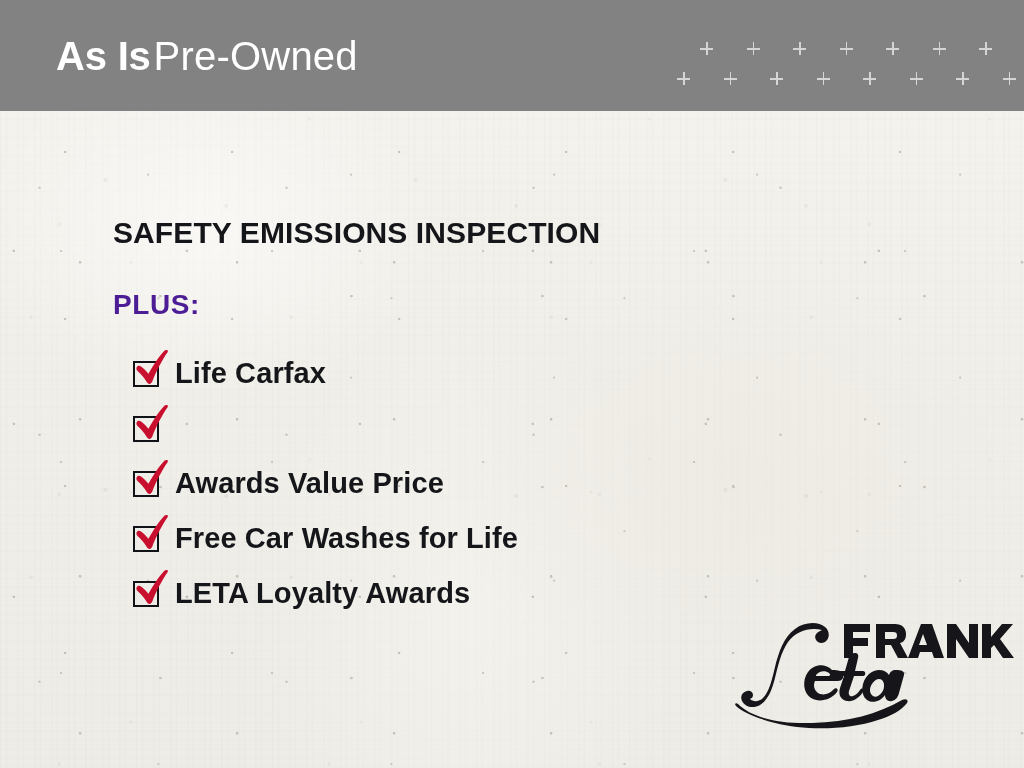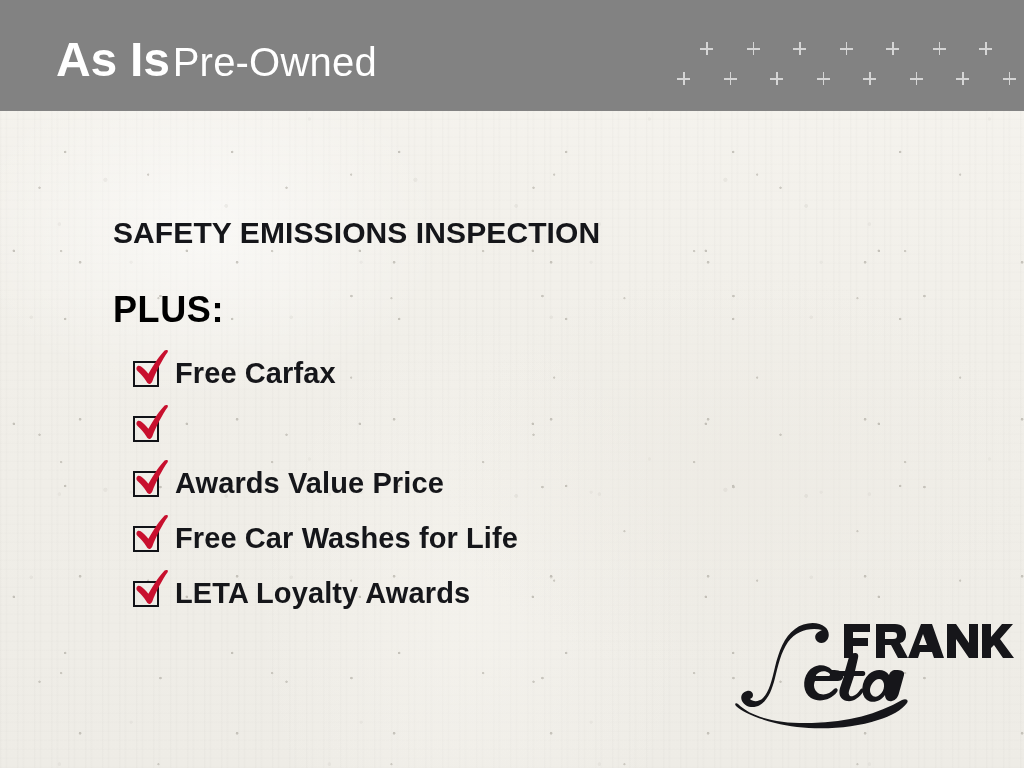--- a/index.html
+++ b/index.html
@@ -69,21 +69,21 @@
     background:#828282;
     z-index:5;
   }
   #header-title {
     position:absolute;
     left:56px; top:36px;
     white-space:nowrap;
     line-height:1;
   }
   #header-title .t-strong {
-    font-size:48px;
+    font-size:40px;
     font-weight:bold;
     color:#ffffff;
     letter-spacing:-.2px;
     text-align:right;
   }
   #header-title .t-light {
     font-size:40px;
     font-weight:300;
     color:#ffffff;
     letter-spacing:.2px;
@@ -116,23 +116,23 @@
     left:113px; top:105px;
     font-size:30px;
     font-weight:bold;
     color:#15161a;
     letter-spacing:.1px;
     white-space:nowrap;
   }
   #plus-label {
     position:absolute;
     left:113px; top:178px;
-    font-size:36px;
+    font-size:28px;
     font-weight:bold;
-    color:#000000;
+    color:#4c1d95;
     letter-spacing:.6px;
   }
 
   #checklist {
     position:absolute;
     left:133px; top:235px;
     width:760px;
   }
   .check-item {
     position:relative;
@@ -216,21 +216,21 @@
 
     <div id="plus-label">PLUS:</div>
 
     <div id="checklist">
         <div class="check-item">
           <div class="checkbox">
             <svg viewBox="0 0 34 40" xmlns="http://www.w3.org/2000/svg">
               <path fill="#c8102e" d="M30.6,0.6 C27.0,4.2 22.6,10.4 18.4,17.0 C16.9,19.4 15.6,21.6 14.4,23.7 C11.9,20.6 9.3,18.0 6.7,16.3 C5.2,15.3 3.6,15.6 2.8,17.0 C2.0,18.4 2.4,20.1 3.8,21.2 C7.0,23.8 10.1,27.6 12.6,31.8 C13.4,33.2 14.4,34.0 15.6,33.9 C16.9,33.8 17.8,32.9 18.4,31.3 C20.0,27.0 22.3,21.8 25.0,16.6 C28.0,10.8 31.1,5.6 33.6,2.2 C34.2,1.3 33.9,0.3 33.0,0.0 C32.2,-0.2 31.4,-0.2 30.6,0.6 Z"></path>
             </svg>
           </div>
-          <span class="check-label">Free Carfax</span>
+          <span class="check-label">Life Carfax</span>
         </div>
         <div class="check-item">
           <div class="checkbox">
             <svg viewBox="0 0 34 40" xmlns="http://www.w3.org/2000/svg">
               <path fill="#c8102e" d="M30.6,0.6 C27.0,4.2 22.6,10.4 18.4,17.0 C16.9,19.4 15.6,21.6 14.4,23.7 C11.9,20.6 9.3,18.0 6.7,16.3 C5.2,15.3 3.6,15.6 2.8,17.0 C2.0,18.4 2.4,20.1 3.8,21.2 C7.0,23.8 10.1,27.6 12.6,31.8 C13.4,33.2 14.4,34.0 15.6,33.9 C16.9,33.8 17.8,32.9 18.4,31.3 C20.0,27.0 22.3,21.8 25.0,16.6 C28.0,10.8 31.1,5.6 33.6,2.2 C34.2,1.3 33.9,0.3 33.0,0.0 C32.2,-0.2 31.4,-0.2 30.6,0.6 Z"></path>
             </svg>
           </div>
         </div>
         <div class="check-item">
           <div class="checkbox">

